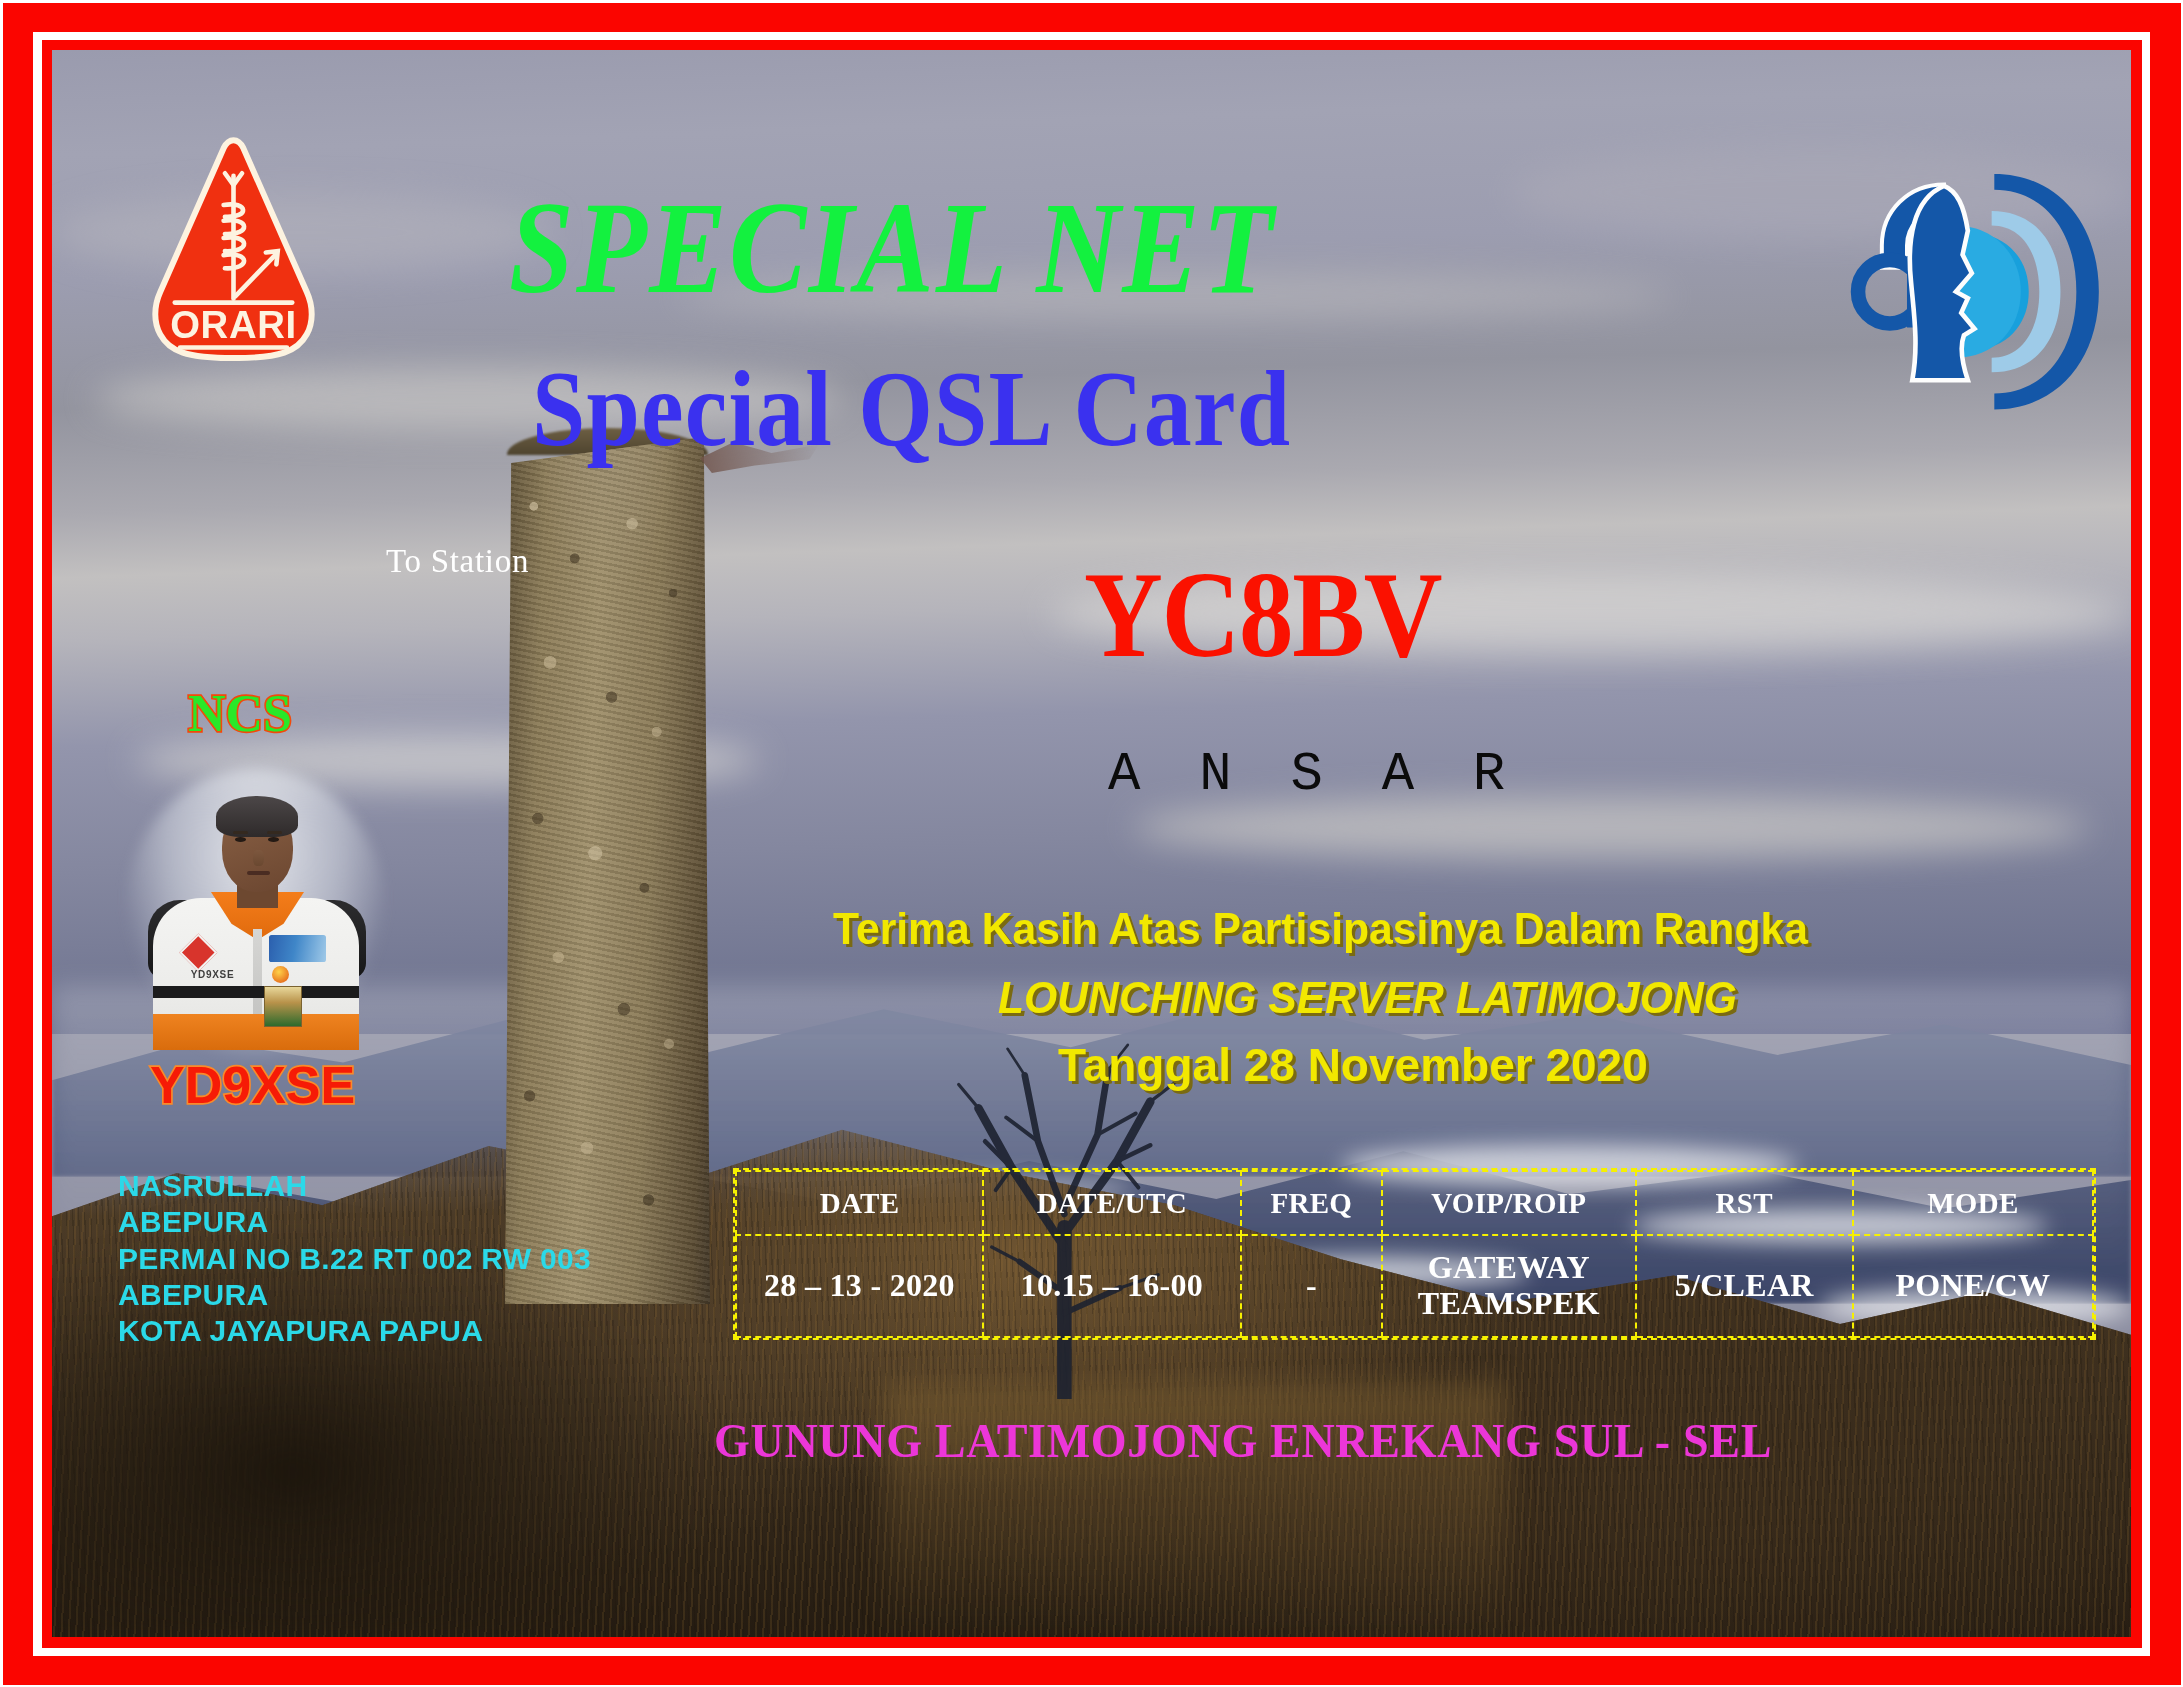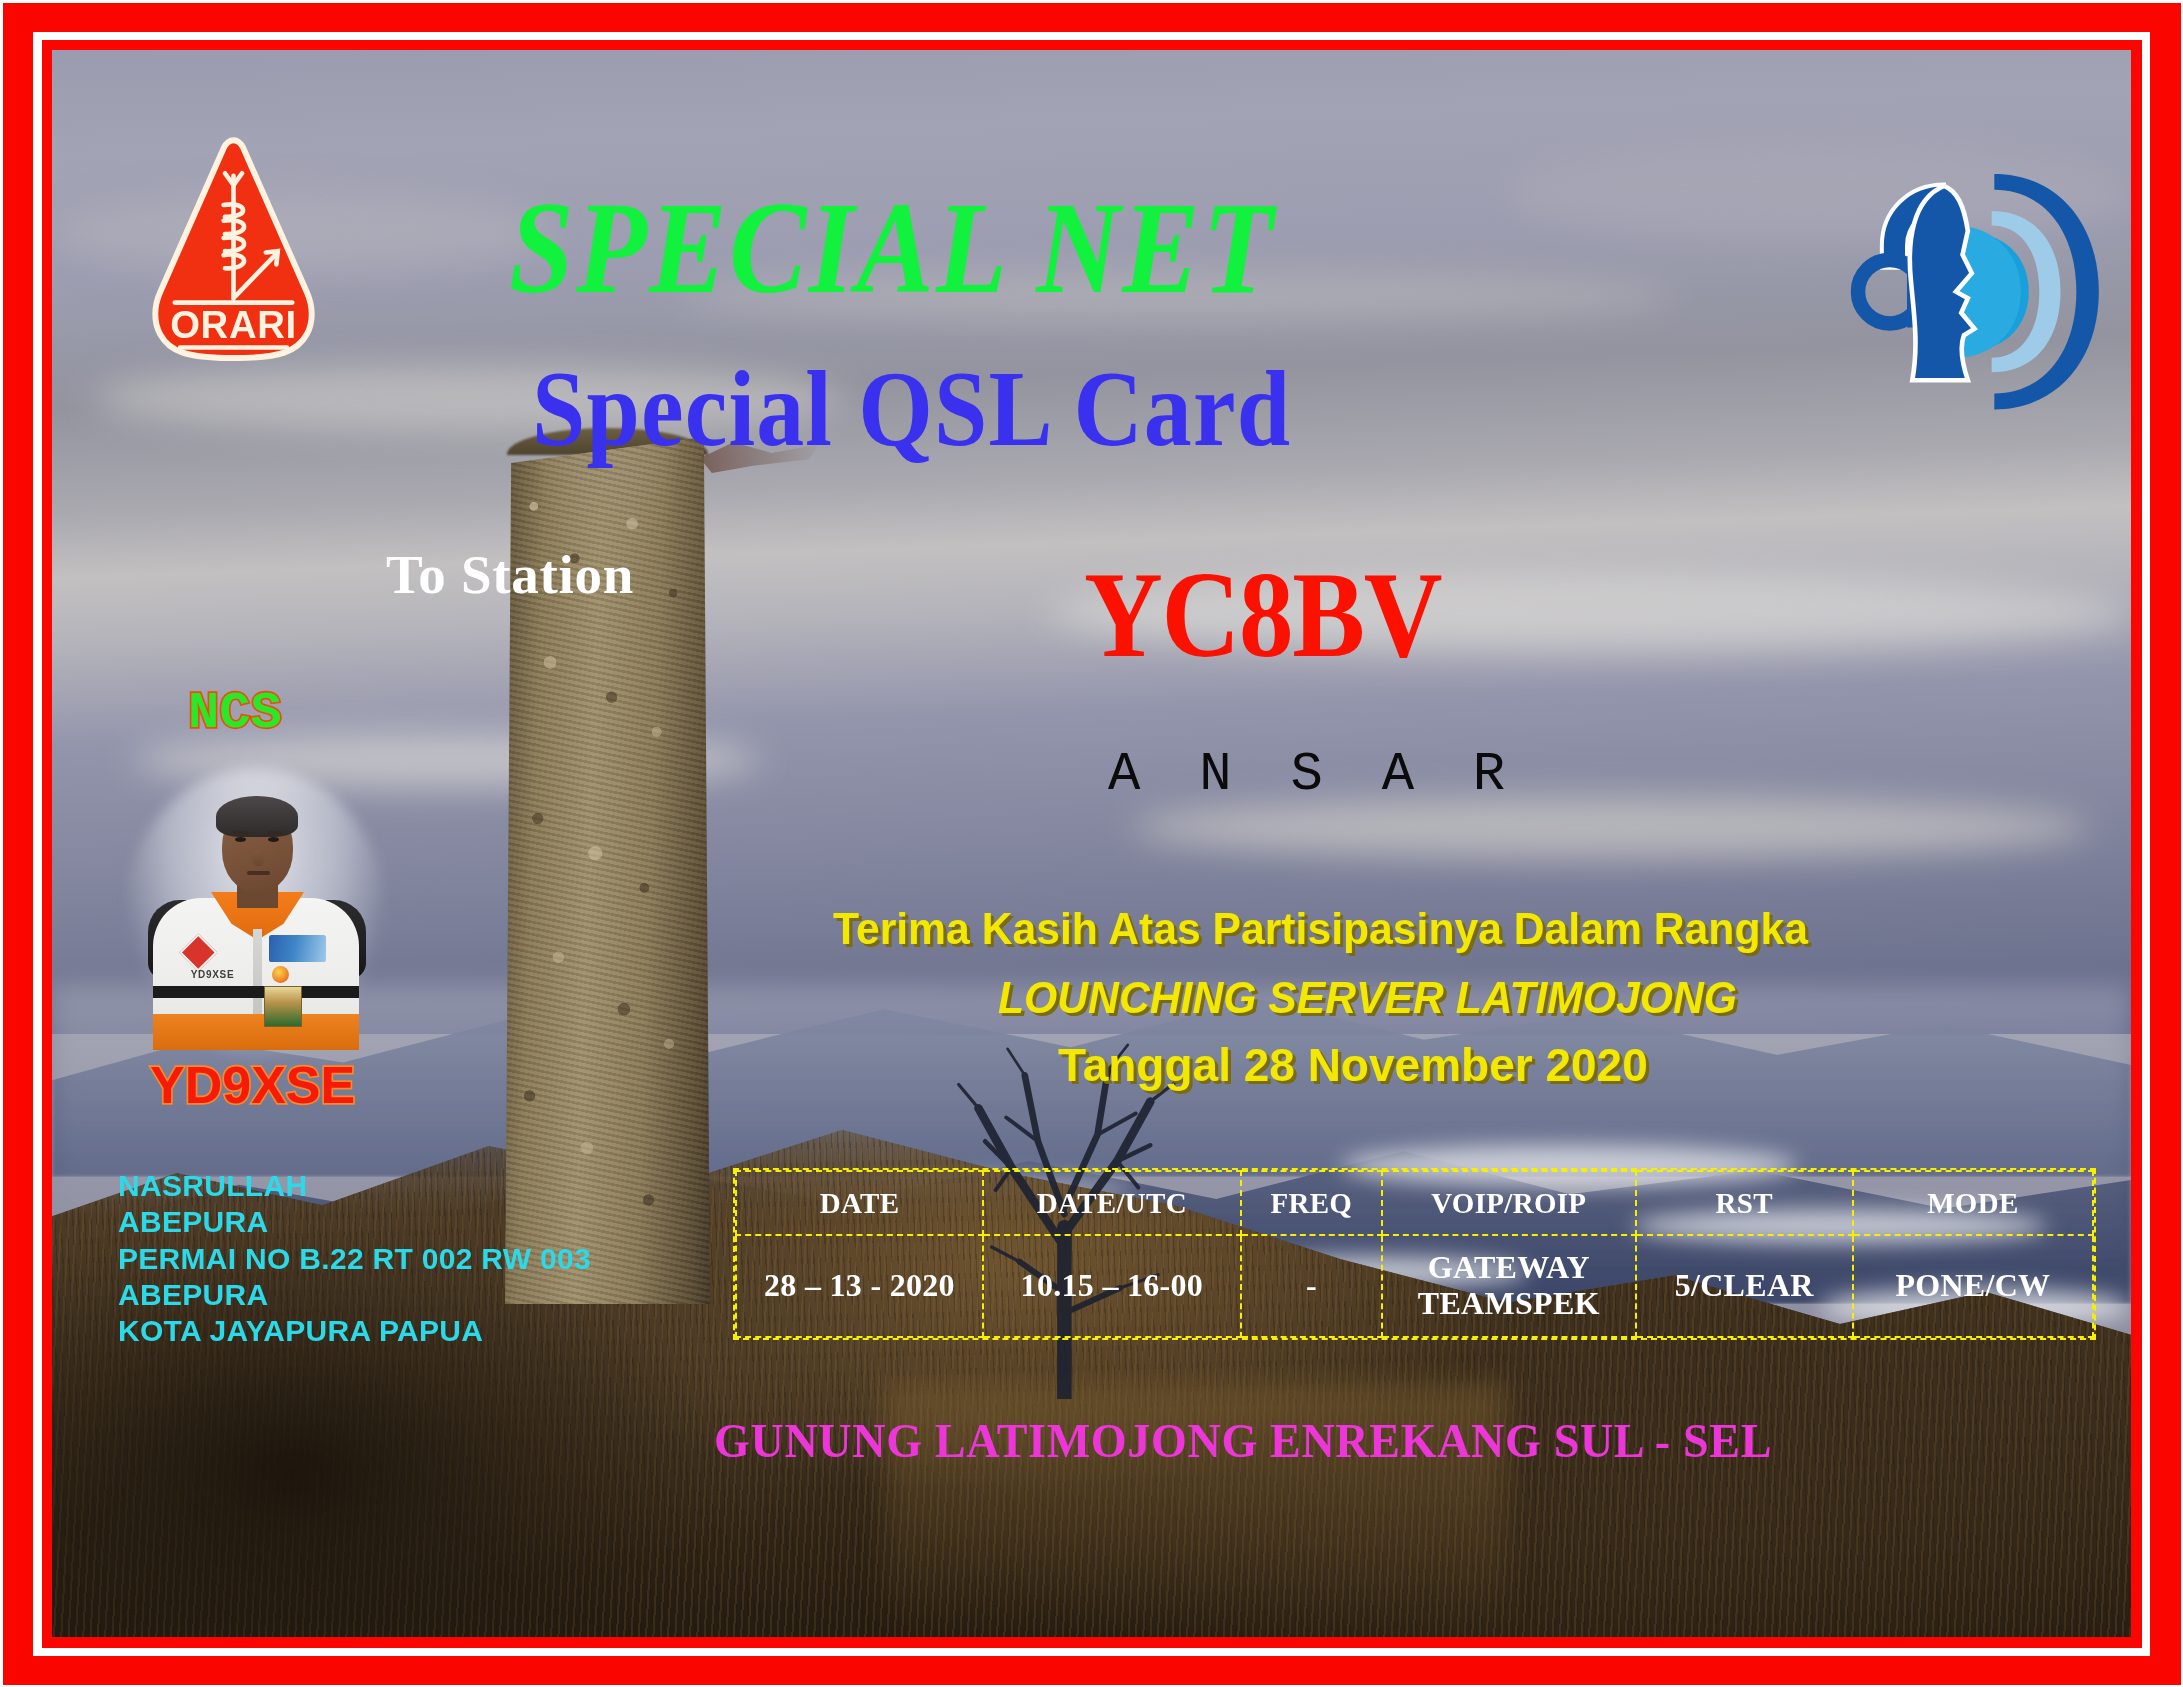--- a/index.html
+++ b/index.html
@@ -340,21 +340,21 @@
     font-weight: bold;
     font-size: 109px; line-height: 1;
     color: #3a31ef;
     transform: scaleX(.88);
     transform-origin: left top;
     letter-spacing: 1.3px;
   }
   .to-station {
     left: 334px; top: 493px;
     font-family: "Liberation Serif", serif;
-    font-weight: bold; font-size: 55px;
+    font-weight: normal; font-size: 33px;
     color: #ffffff;
     letter-spacing: 0.7px;
   }
   .callsign {
     left: 1032px; top: 503px;
     font-family: "Liberation Serif", serif;
     font-weight: bold; font-size: 116px; line-height: 1;
     color: #fb1100;
     letter-spacing: -1.3px;
     transform: scaleX(.94) scaleY(1.06);
@@ -363,21 +363,21 @@
   .opname {
     left: 1056px; top: 698px;
     font-family: Liberation Mono, monospace;
     font-size: 54px; line-height: 1;
     color: #0b0b0b;
     letter-spacing: 13.2px;
   }
 
   .ncs-label {
     left: 136px; top: 638px;
-    font-family: Liberation Mono, monospace;
+    font-family: Liberation Serif, serif;
     font-weight: bold; font-size: 52px; line-height: 1;
     color: #29e829;
     -webkit-text-stroke: 3.3px #f24a0a;
     paint-order: stroke fill;
   }
   .ncs-call {
     left: 98px; top: 1009px;
     font-family: "Liberation Sans", sans-serif;
     font-weight: bold; font-size: 52px; line-height: 1;
     color: #f61b06;

